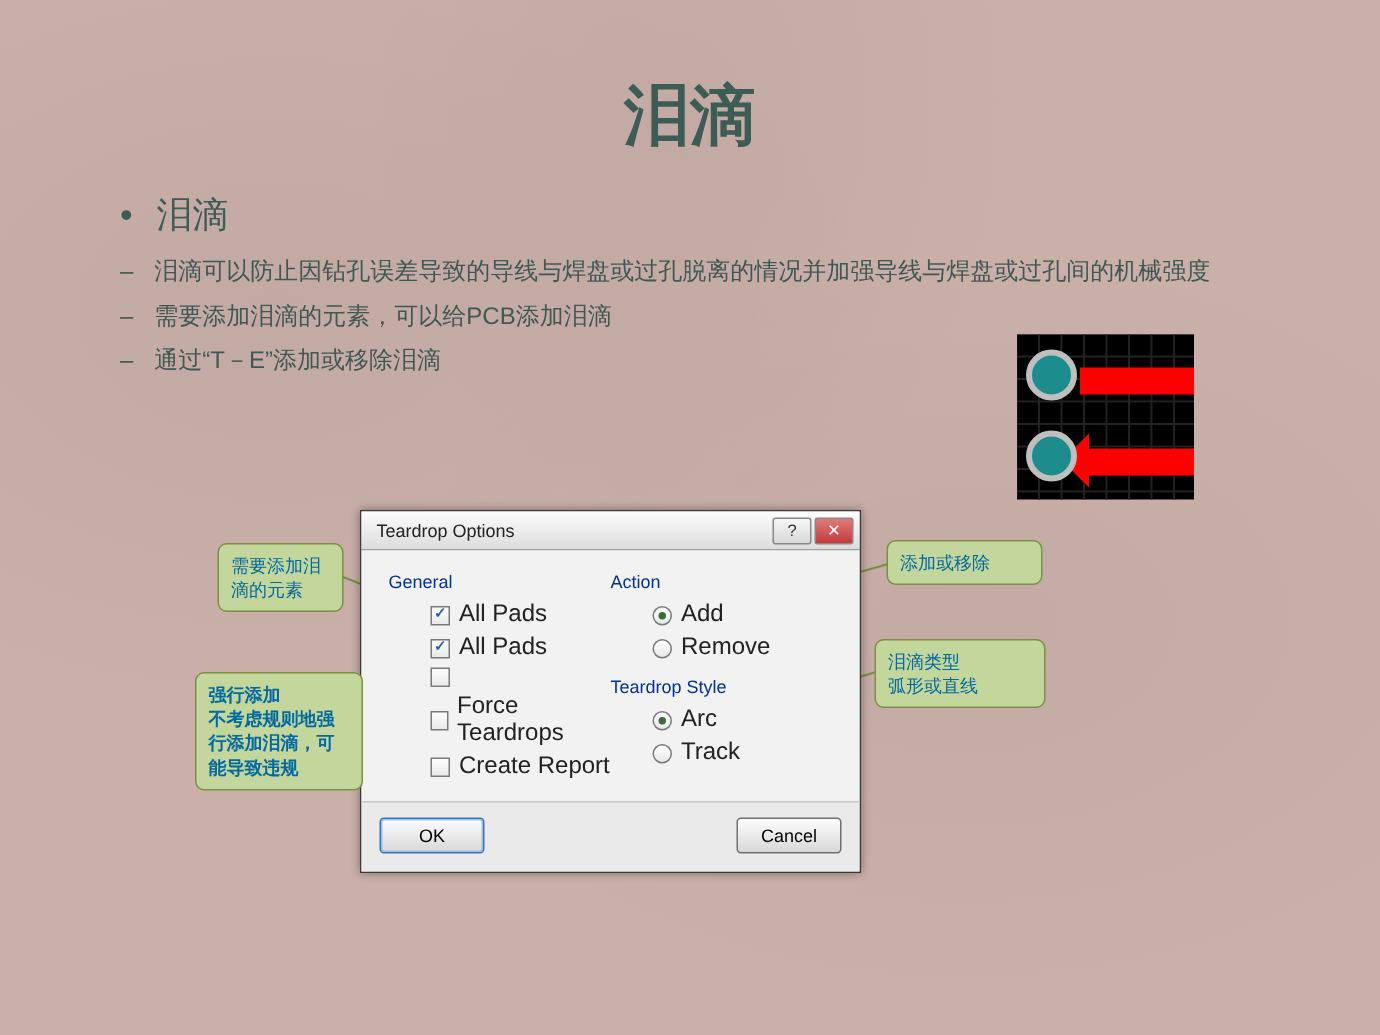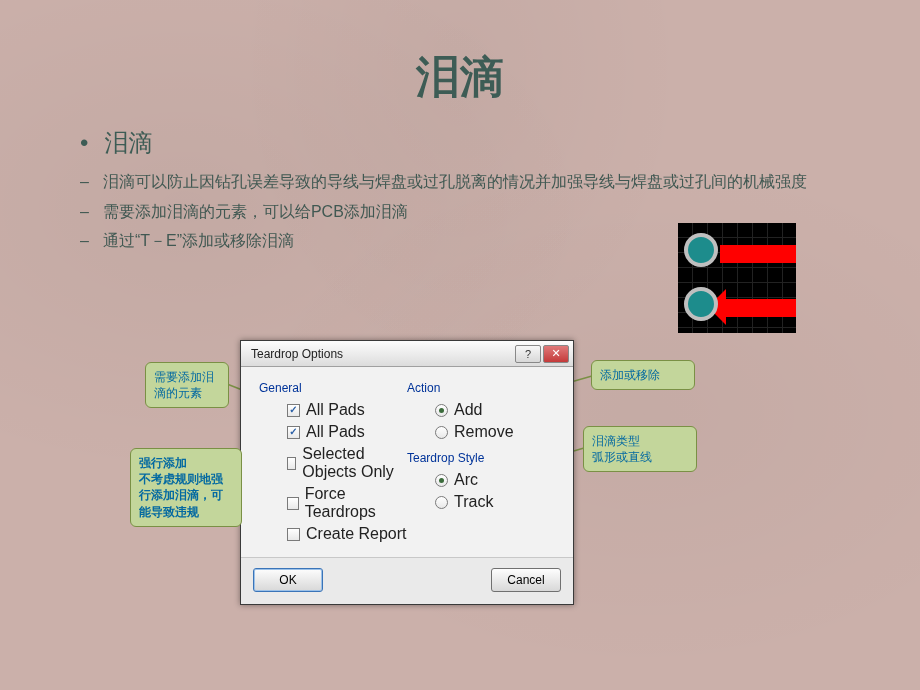--- a/index.html
+++ b/index.html
@@ -245,21 +245,20 @@
             <label class="dlg-opt">
                 <span class="chk sel"></span>
                 <span>All Pads</span>
               </label>
             <label class="dlg-opt">
                 <span class="chk sel"></span>
                 <span>All Pads</span>
               </label>
             <label class="dlg-opt">
                 <span class="chk"></span>
-                <span>Selected Objects Only</span>
               </label>
             <label class="dlg-opt">
                 <span class="chk"></span>
                 <span>Force Teardrops</span>
               </label>
             <label class="dlg-opt">
                 <span class="chk"></span>
                 <span>Create Report</span>
               </label>
           </div>

